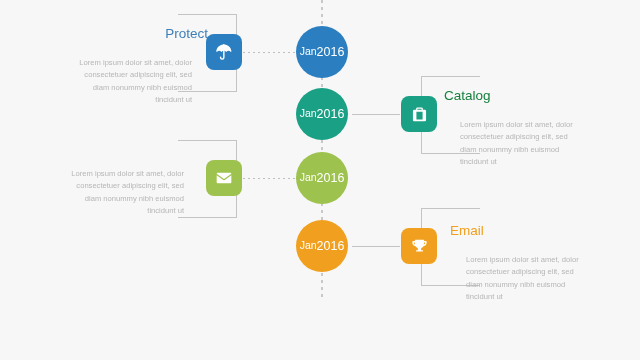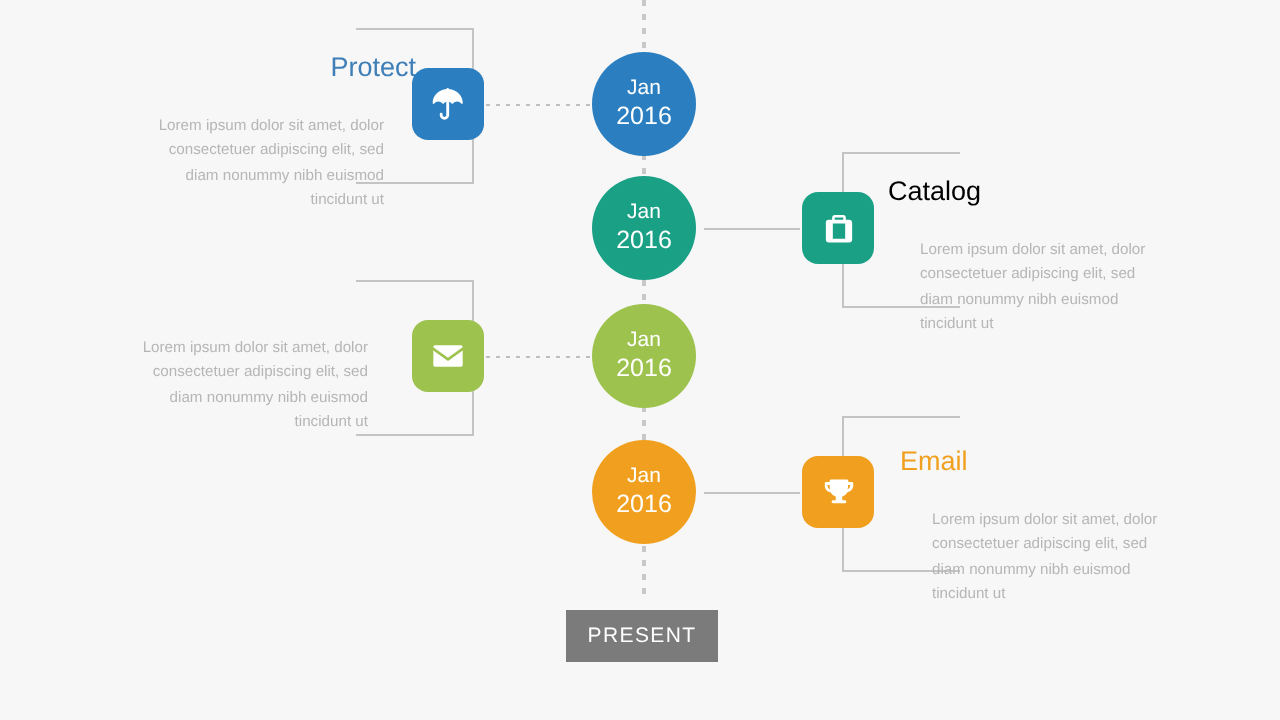--- a/index.html
+++ b/index.html
@@ -15,21 +15,21 @@
   
   .spine{
     position:absolute;left:321px;top:0;width:2px;height:300px;
     background-image:linear-gradient(to bottom,#c8c8c8 0,#c8c8c8 3px,rgba(0,0,0,0) 3px,rgba(0,0,0,0) 7px);
     background-size:2px 7px;background-repeat:repeat-y;
   }
 
   
   .circle{
     position:absolute;width:52px;height:52px;border-radius:50%;
-    display:flex;flex-direction:column;align-items:center;justify-content:center;
+    display:flex;flex-direction:row;align-items:center;justify-content:center;
     color:#ffffff;line-height:1.12;
   }
   .circle .c-month{font-size:10.5px;}
   .circle .c-year{font-size:12.5px;}
 
   
   .icontile{
     position:absolute;width:36px;height:36px;border-radius:8px;
     display:flex;align-items:center;justify-content:center;
   }
@@ -98,21 +98,21 @@
 
   <div class="icontile" style="left:401px;top:96px;background:#1aa085;">
     <span>
       <svg width="19" height="19" viewBox="0 0 24 24" fill="#ffffff">
         <path d="M9.4 3.2a1.7 1.7 0 0 0-1.7 1.7v1.2H5.5A1.8 1.8 0 0 0 3.7 7.9v10.9c0 .99.8 1.8 1.8 1.8h13c.99 0 1.8-.81 1.8-1.8V7.9c0-.99-.81-1.8-1.8-1.8h-2.2V4.9a1.7 1.7 0 0 0-1.7-1.7H9.4zm0 1.6h5.2c.06 0 .1.05.1.1v1.2H9.3V4.9c0-.05.05-.1.1-.1zM8.1 8.6h7.8v9.6H8.1V8.6z"></path>
       </svg>
     </span>
   </div>
 
   <div class="block left-align" style="left:444px;top:88px;">
-    <p class="b-title" style="color:#000000;">Catalog</p>
+    <p class="b-title" style="color:#15803d;">Catalog</p>
     <p class="b-body">Lorem ipsum dolor sit amet, dolor consectetuer adipiscing elit, sed diam nonummy nibh euismod tincidunt ut</p>
   </div>
 
   <div class="circle" style="left:296px;top:88px;background:#1aa085;">
     <span class="c-month">Jan</span>
     <span class="c-year">2016</span>
   </div>
 
   <div class="brk-v" style="left:236px;top:140px;height:78px;"></div>
   <div class="brk-h" style="left:178px;top:140px;width:59px;"></div>
@@ -152,17 +152,14 @@
   <div class="block left-align" style="left:450px;top:223px;">
     <p class="b-title" style="color:#f0a01e;">Email</p>
     <p class="b-body">Lorem ipsum dolor sit amet, dolor consectetuer adipiscing elit, sed diam nonummy nibh euismod tincidunt ut</p>
   </div>
 
   <div class="circle" style="left:296px;top:220px;background:#f0a01e;">
     <span class="c-month">Jan</span>
     <span class="c-year">2016</span>
   </div>
 
-  <div class="present">
-    <span>PRESENT</span>
-  </div>
 
 </div>
 
 </body></html>

